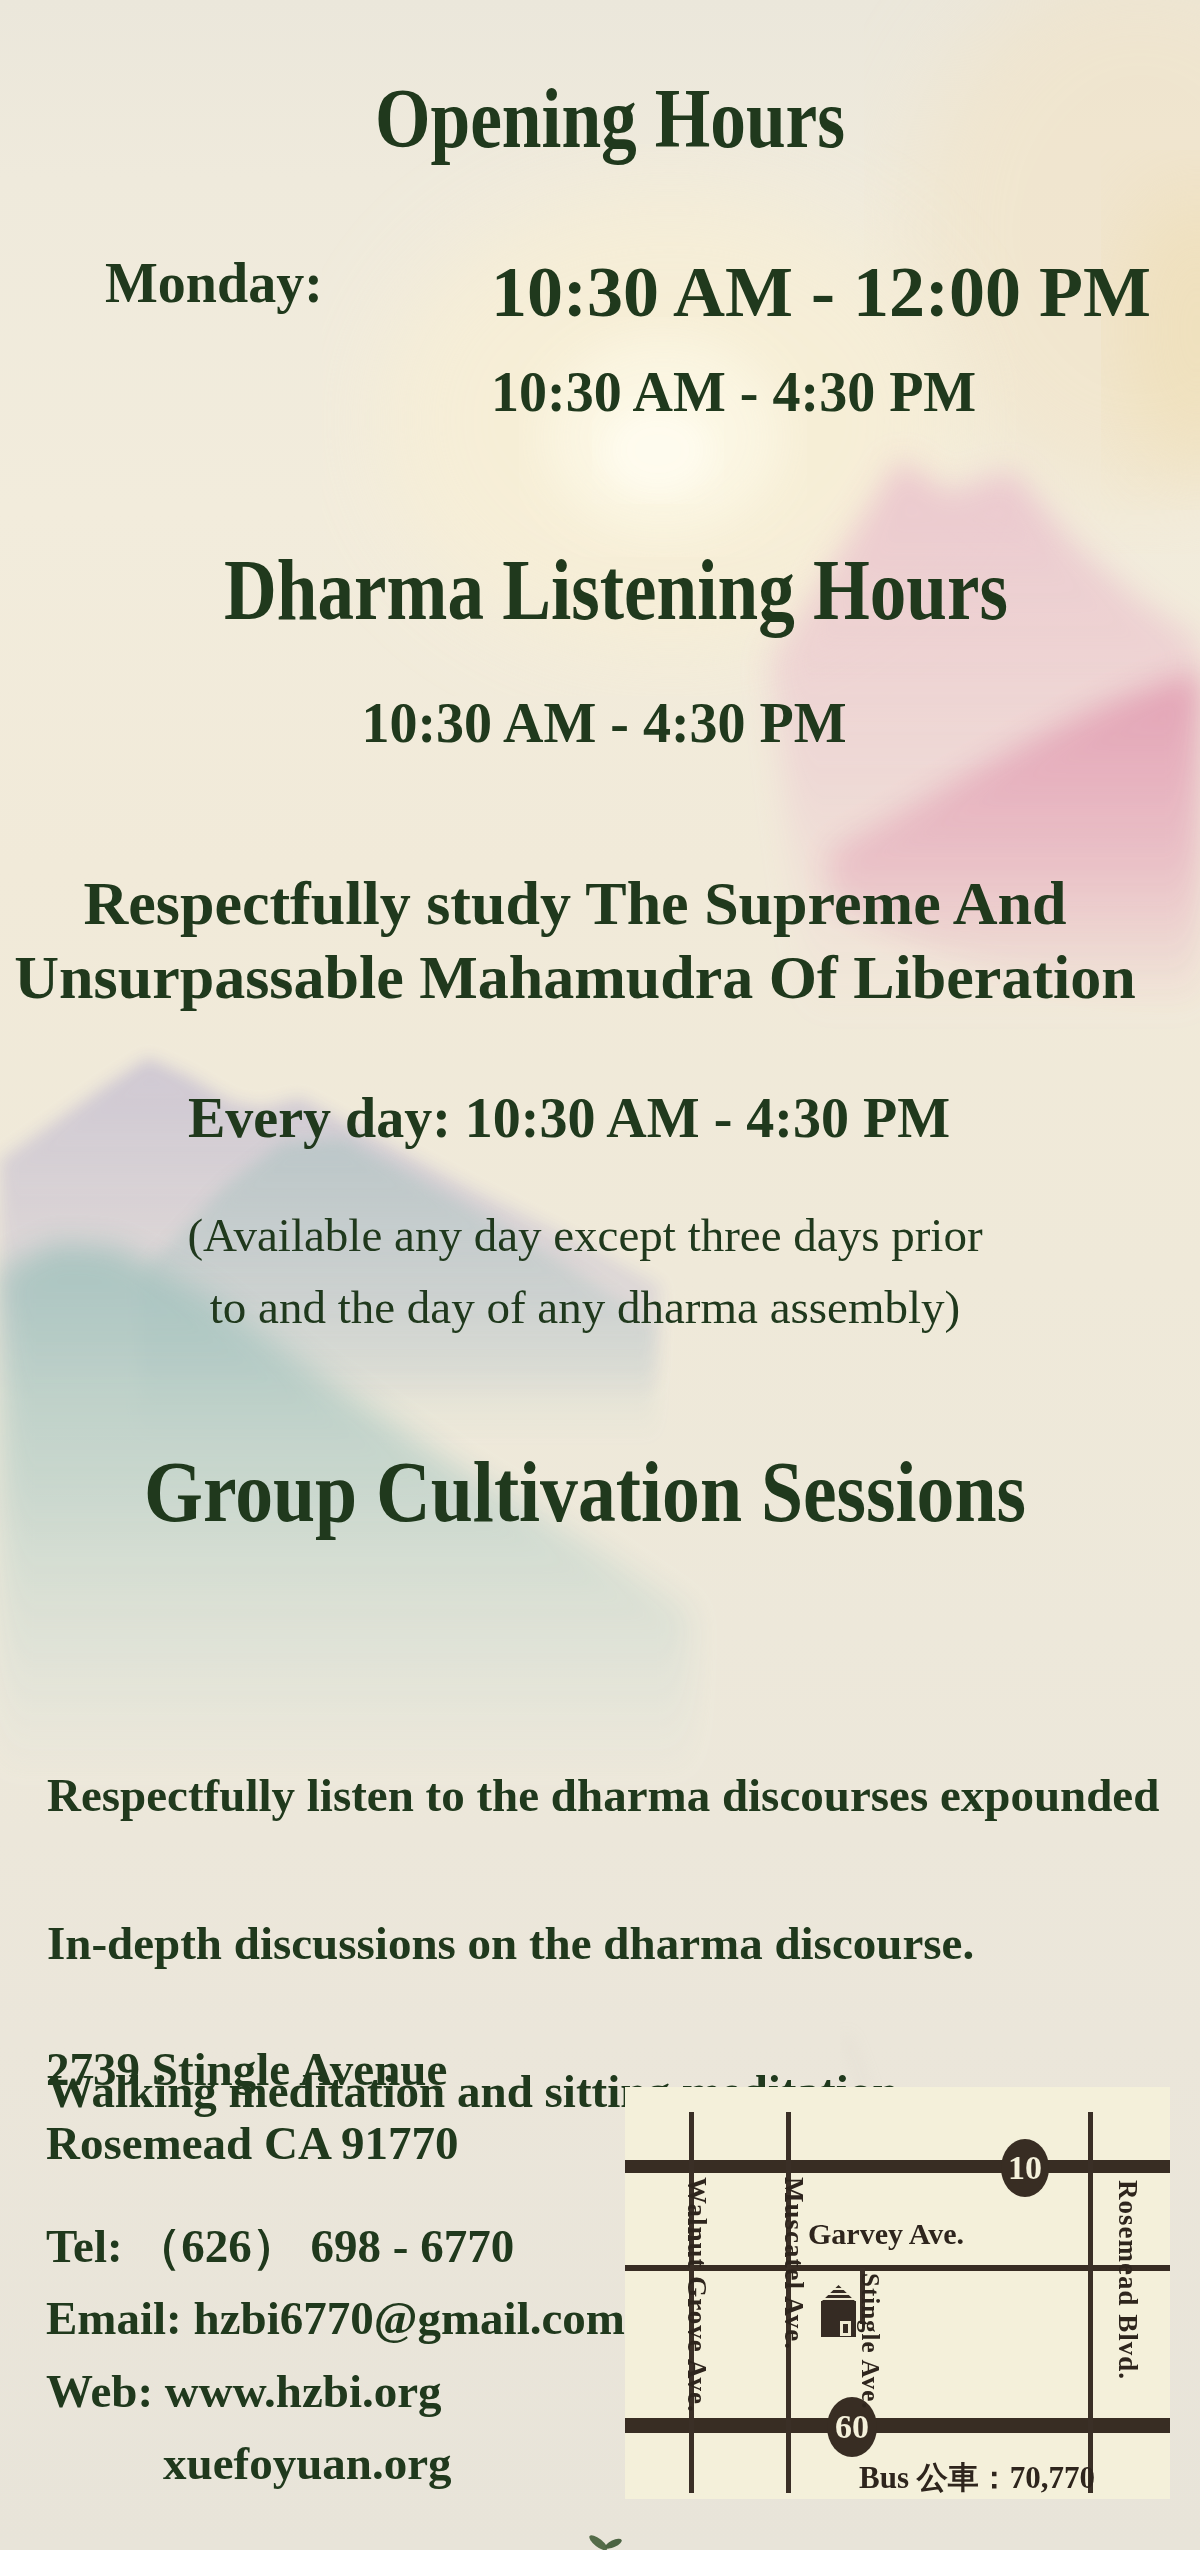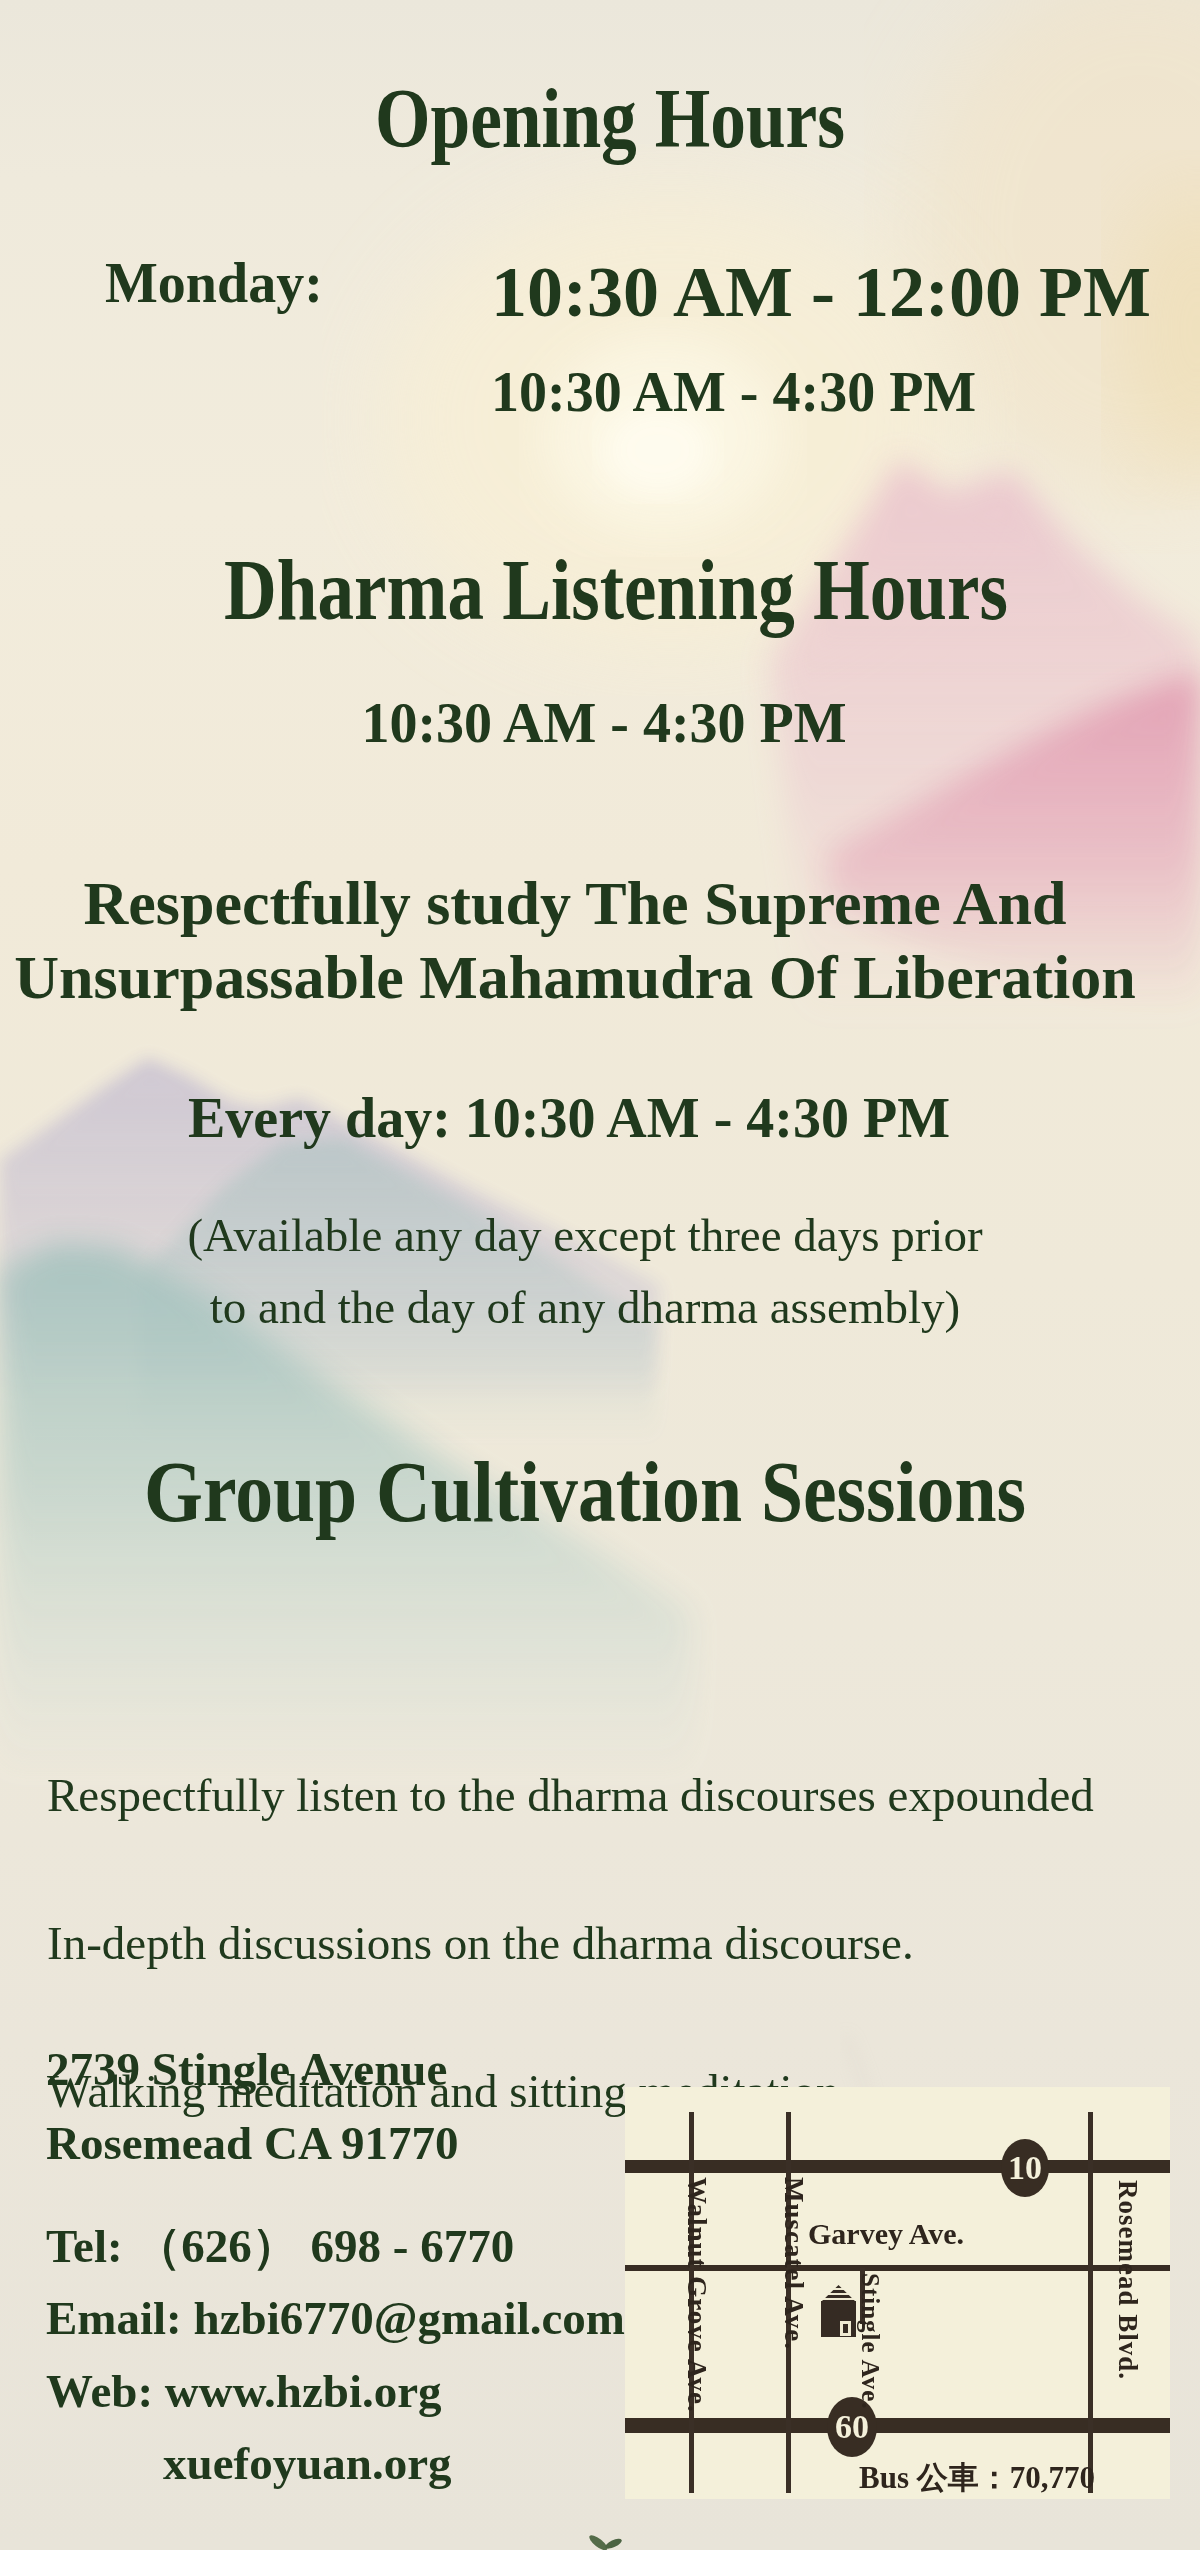--- a/index.html
+++ b/index.html
@@ -22,21 +22,21 @@
   .row2-time    { top:361px; left:491px; font-size:56px; }
   
   .title-dharma { top:542px;  font-size:86px; transform:translateX(16px) scaleX(.85); }
   .dharma-time  { top:692px;  font-size:56px; transform:translateX(4px); }
   .respect      { top:866px;  font-size:62px; line-height:74px; transform:translateX(-25px); font-weight:bold; }
   .everyday     { top:1087px; font-size:56px; transform:translateX(-31px); }
   .note         { top:1199px; font-size:47px; line-height:72px; transform:translateX(-15px); font-weight:normal; }
   
   .title-group  { top:1443px; font-size:87px; transform:translateX(-15px) scaleX(.87); }
   .sunday       { top:1609px; left:47px; font-size:56px; }
-  .para         { top:1684px; left:47px; font-size:47px; line-height:74px; white-space:pre-line; font-weight:normal; }
+  .para         { top:1684px; left:47px; font-size:47px; line-height:74px; white-space:pre-line; font-weight:bold; }
   
   .addr         { top:2032px; left:46px; font-size:47px; line-height:74px; }
   .tel          { top:2220px; left:46px; font-size:47px; }
   .email        { top:2292px; left:46px; font-size:47px; }
   .web          { top:2365px; left:46px; font-size:47px; }
   .web2         { top:2437px; left:163px; font-size:47px; }
   
   .map {
     position:absolute; left:625px; top:2087px; width:545px; height:412px;
     background:#f4f0da; color:#33291f;

